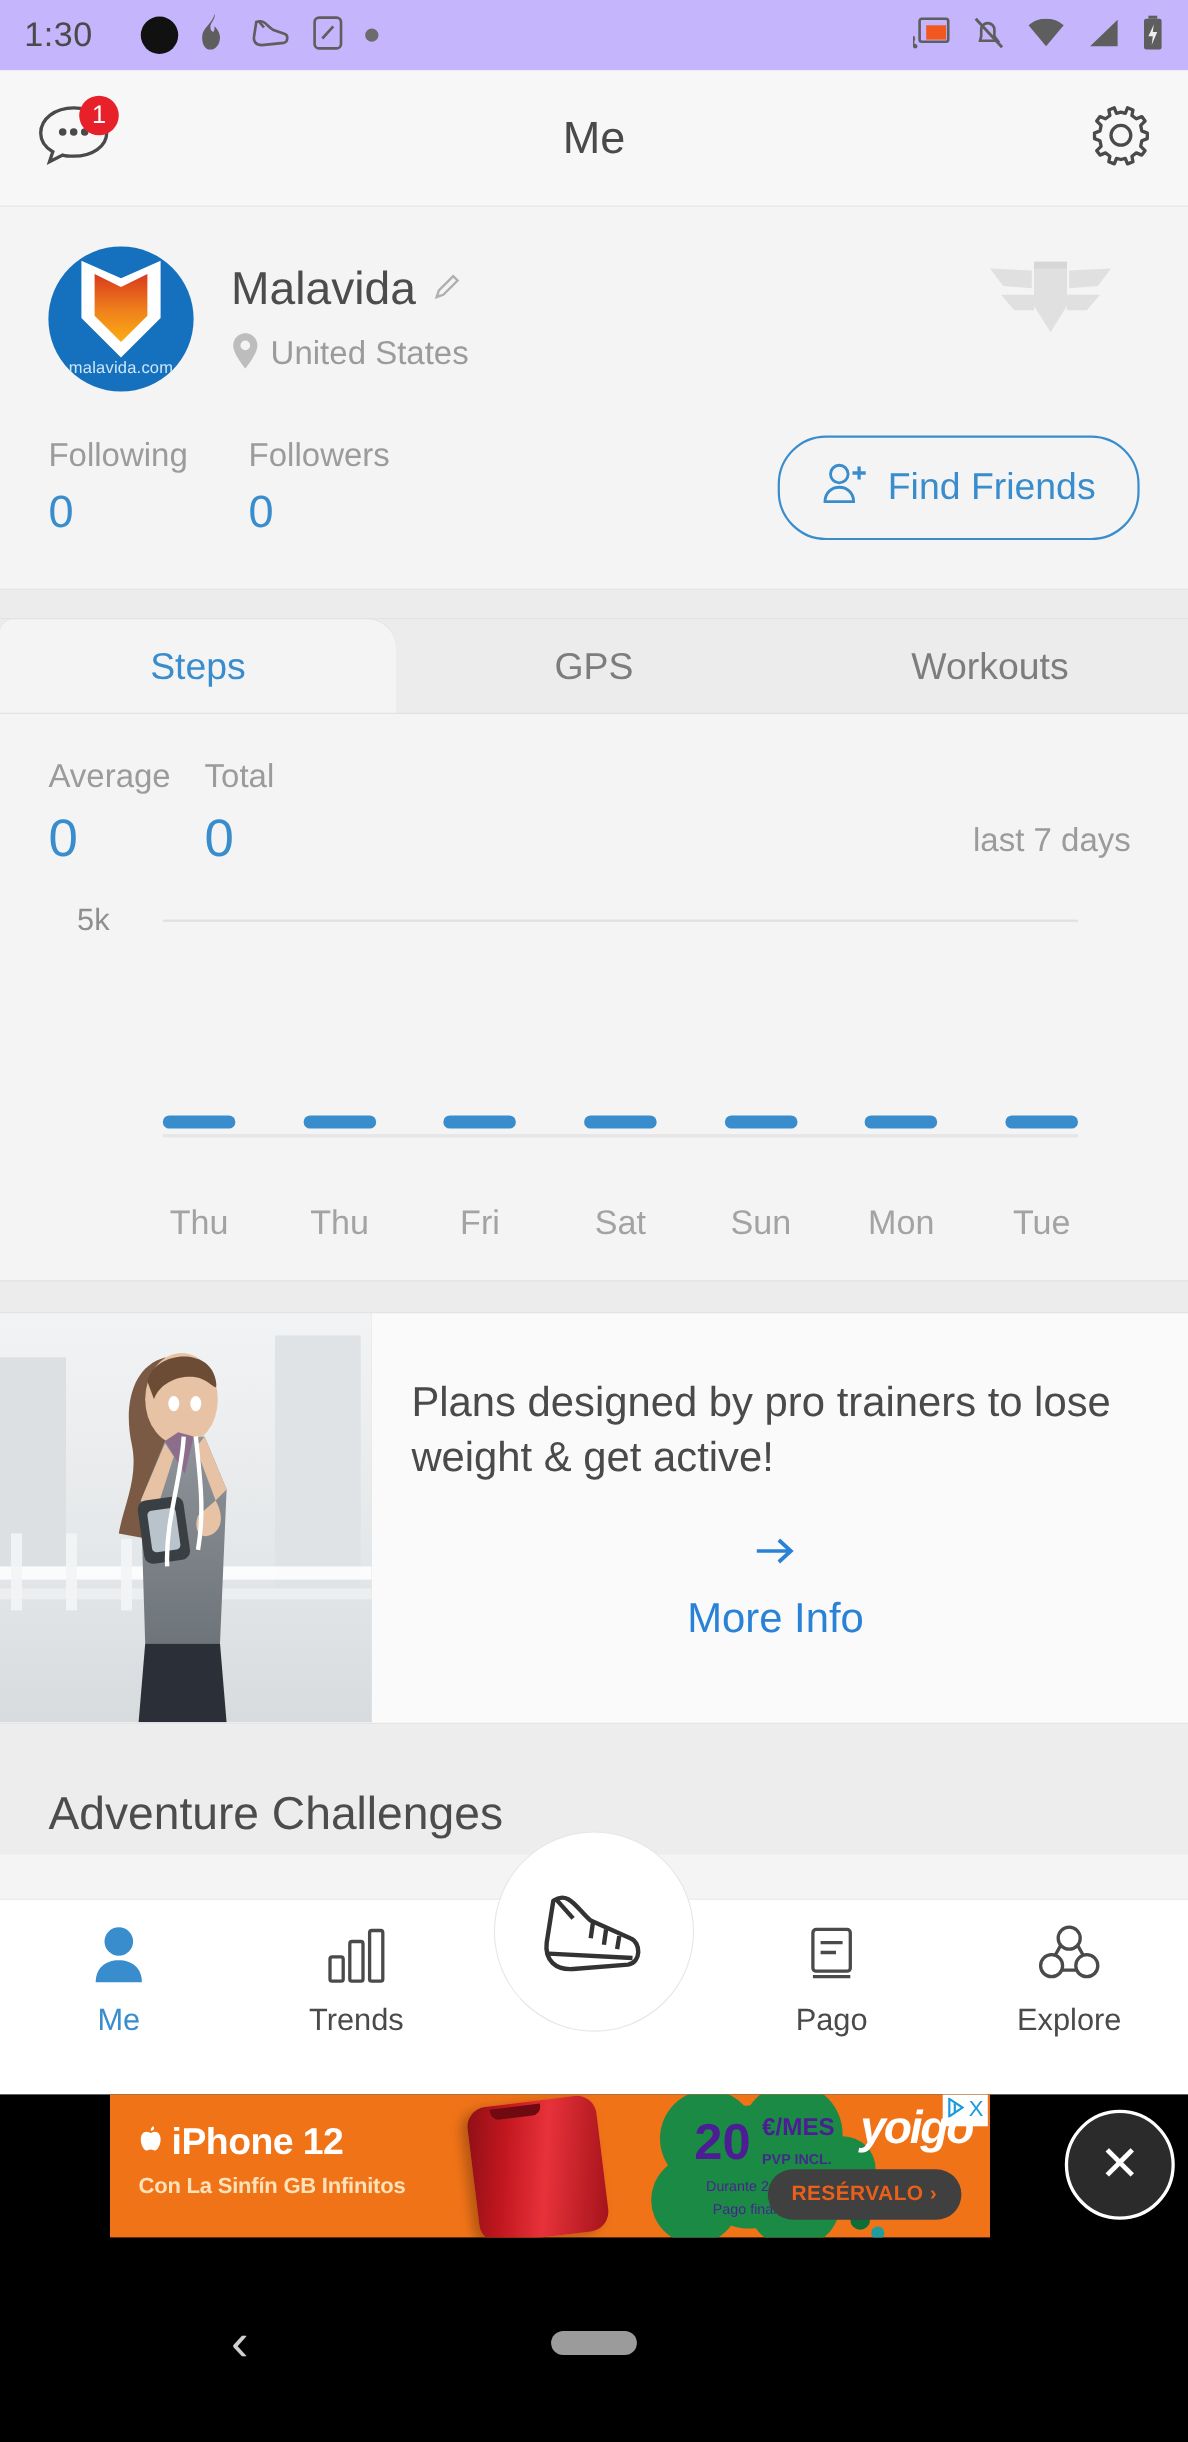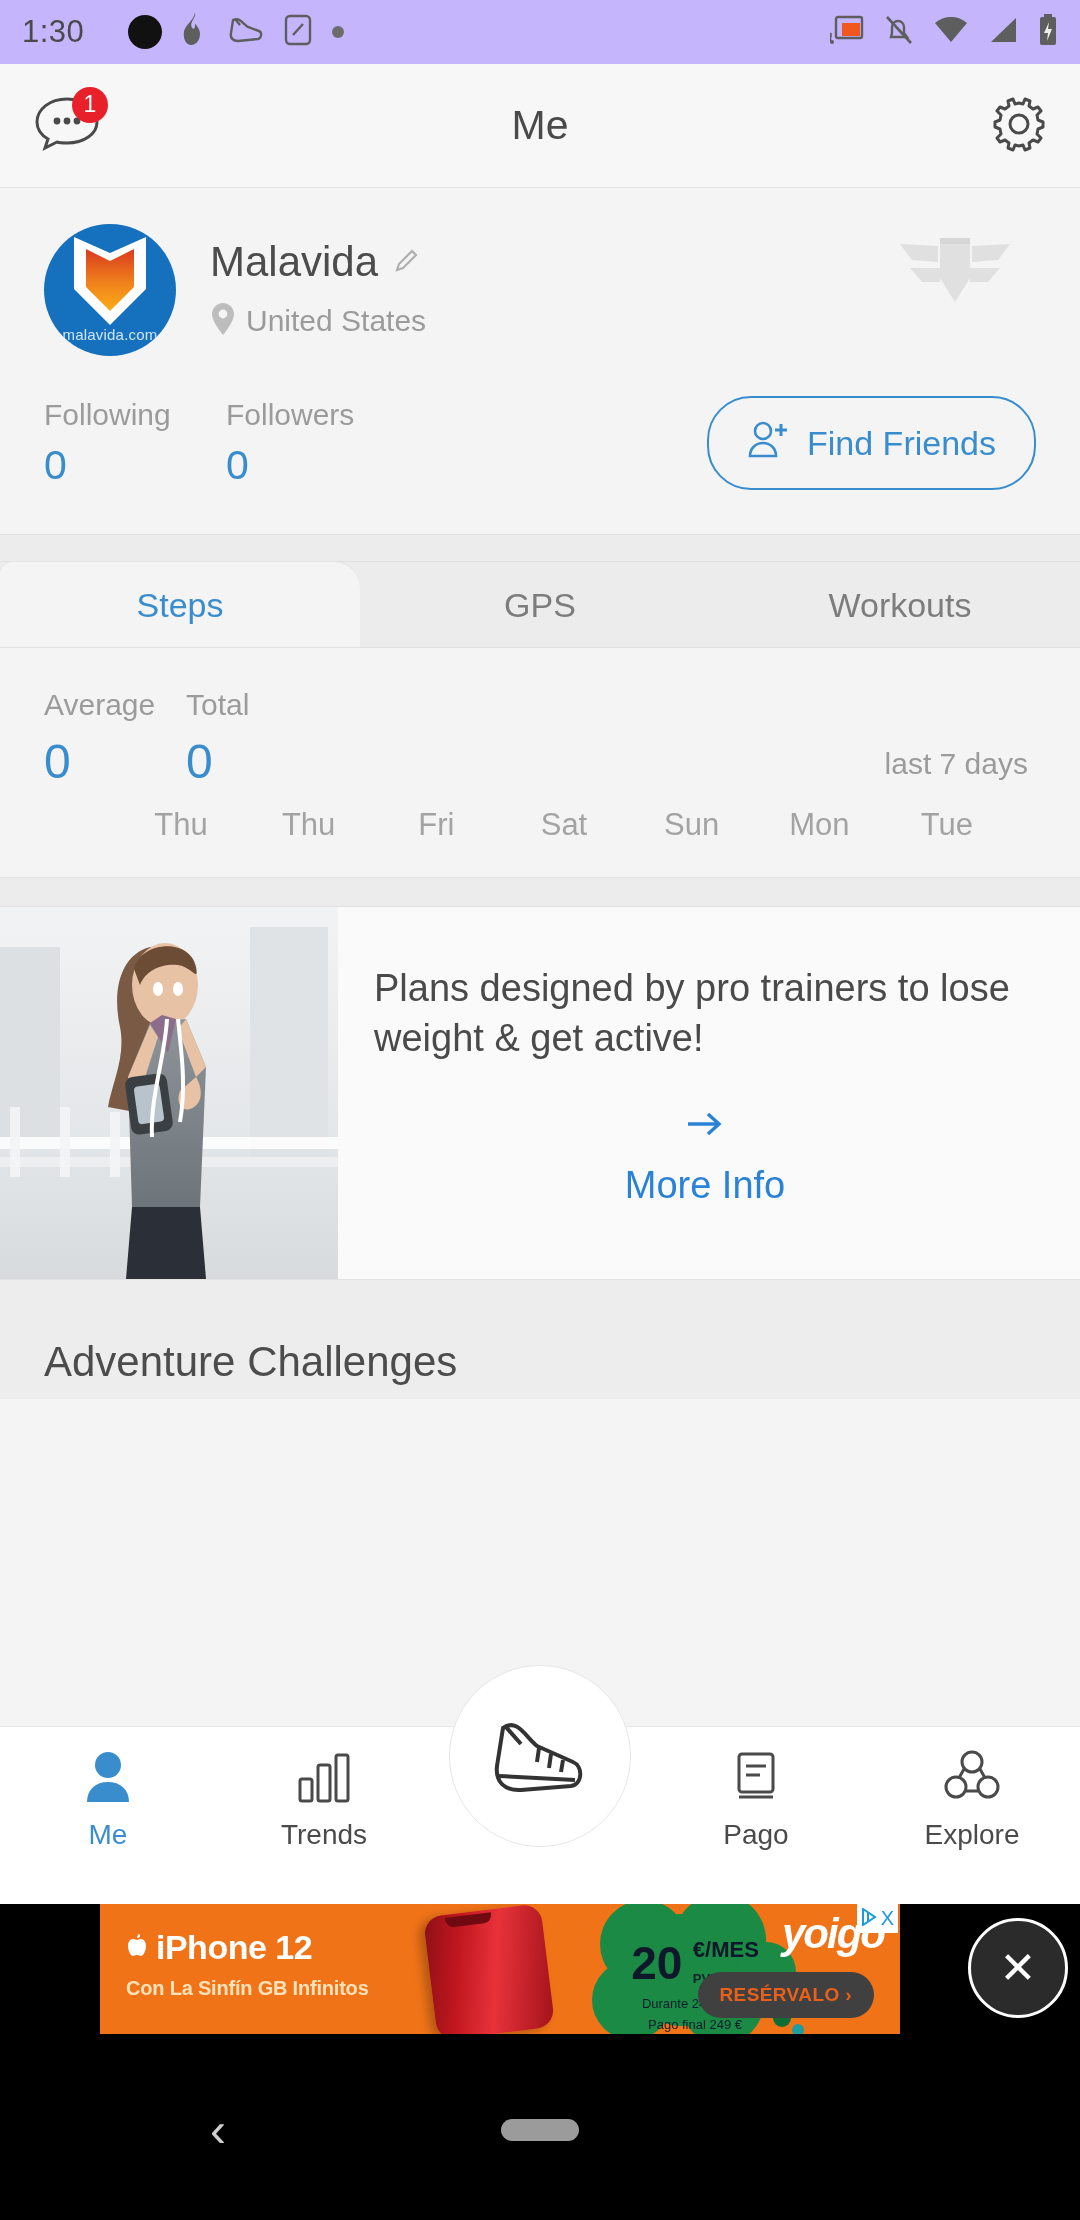--- a/index.html
+++ b/index.html
@@ -161,21 +161,21 @@
     transform:rotate(-7deg);
     box-shadow:-6px 2px 10px rgba(0,0,0,.25);
   }
   .ad-phone:after{
     content:""; position:absolute; left:22px; top:3px; width:46px; height:10px;
     background:#6e0a10; border-radius:0 0 8px 8px;
   }
   .clover{
     position:absolute; left:470px; top:-14px; width:238px; height:162px;
   }
-  .clover-txt{ position:absolute; left:505px; top:32px; width:180px; text-align:center; color:#0f172a;}
+  .clover-txt{ position:absolute; left:505px; top:16px; width:180px; text-align:center; color:#4c1d95;}
   .c-20{ font-size:46px; font-weight:bold; display:inline-block; vertical-align:middle;}
   .c-mes{ font-size:22px; font-weight:bold; display:inline-block; vertical-align:middle; margin-left:6px; text-align:left;}
   .c-pvp{ font-size:13px; font-weight:bold; opacity:.9; }
   .c-small{ font-size:13px; margin-top:6px; opacity:.95;}
   .yoigo{
     position:absolute; right:16px; top:6px; font-size:42px; color:#fff;
     font-weight:bold; font-style:italic; letter-spacing:-2px;
   }
   .reservalo{
     position:absolute; right:26px; bottom:16px; background:#404040; color:#e8601a;
@@ -380,20 +380,34 @@
         <div class="cs-label">Average</div>
         <div class="cs-value">0</div>
       </div>
       <div class="cs">
         <div class="cs-label">Total</div>
         <div class="cs-value">0</div>
       </div>
       <div class="last7">last 7 days</div>
     </div>
 
+    <div class="chart">
+      <div class="ylabel">5k</div>
+      <div class="gridline"></div>
+      <div class="bars" id="chart-bars">
+          <div class="bar" style="height: 12px; background: rgb(58, 141, 205);"></div>
+          <div class="bar" style="height: 12px; background: rgb(58, 141, 205);"></div>
+          <div class="bar" style="height: 12px; background: rgb(58, 141, 205);"></div>
+          <div class="bar" style="height: 12px; background: rgb(58, 141, 205);"></div>
+          <div class="bar" style="height: 12px; background: rgb(58, 141, 205);"></div>
+          <div class="bar" style="height: 12px; background: rgb(58, 141, 205);"></div>
+          <div class="bar" style="height: 12px; background: rgb(58, 141, 205);"></div>
+        </div>
+      <div class="baseline"></div>
+    </div>
     <div class="daylabels" id="day-labels">
         <div class="day">Thu</div>
         <div class="day">Thu</div>
         <div class="day">Fri</div>
         <div class="day">Sat</div>
         <div class="day">Sun</div>
         <div class="day">Mon</div>
         <div class="day">Tue</div>
       </div>
     <div class="chart-spacer"></div>

